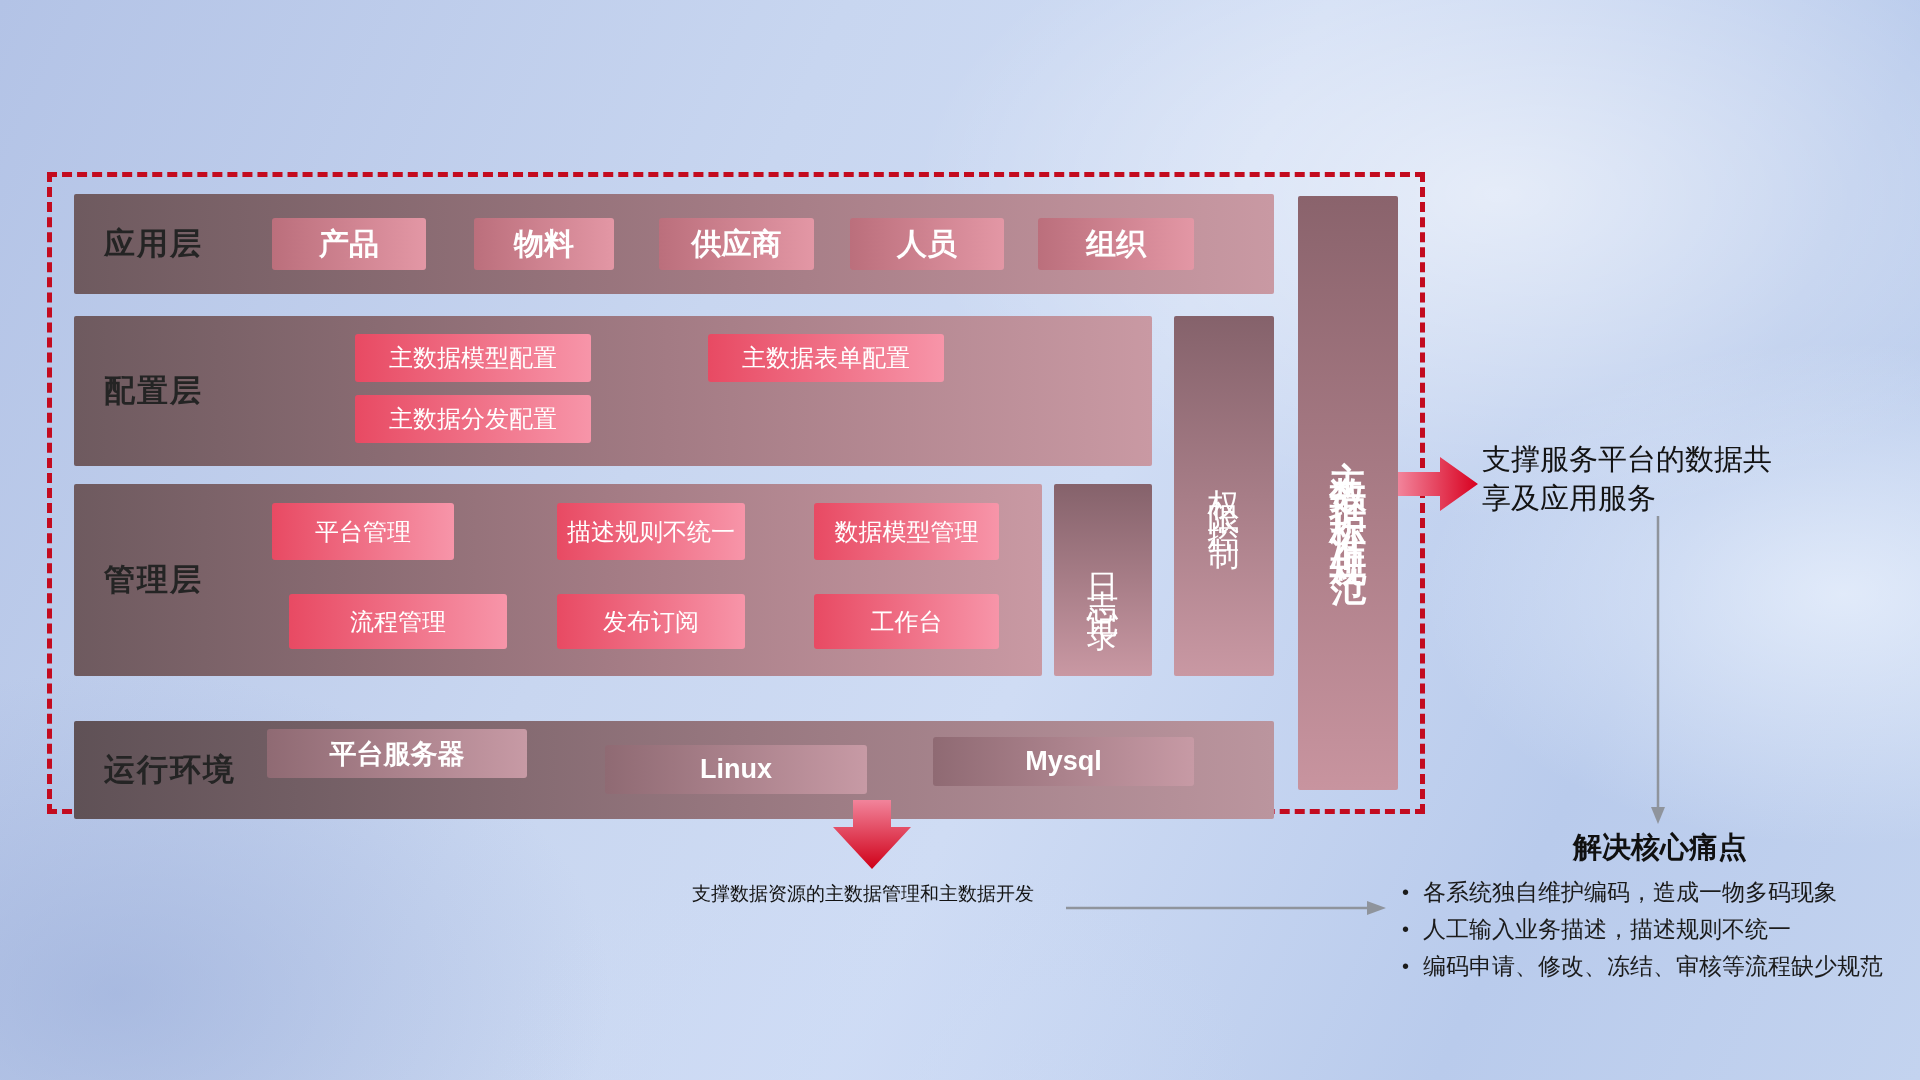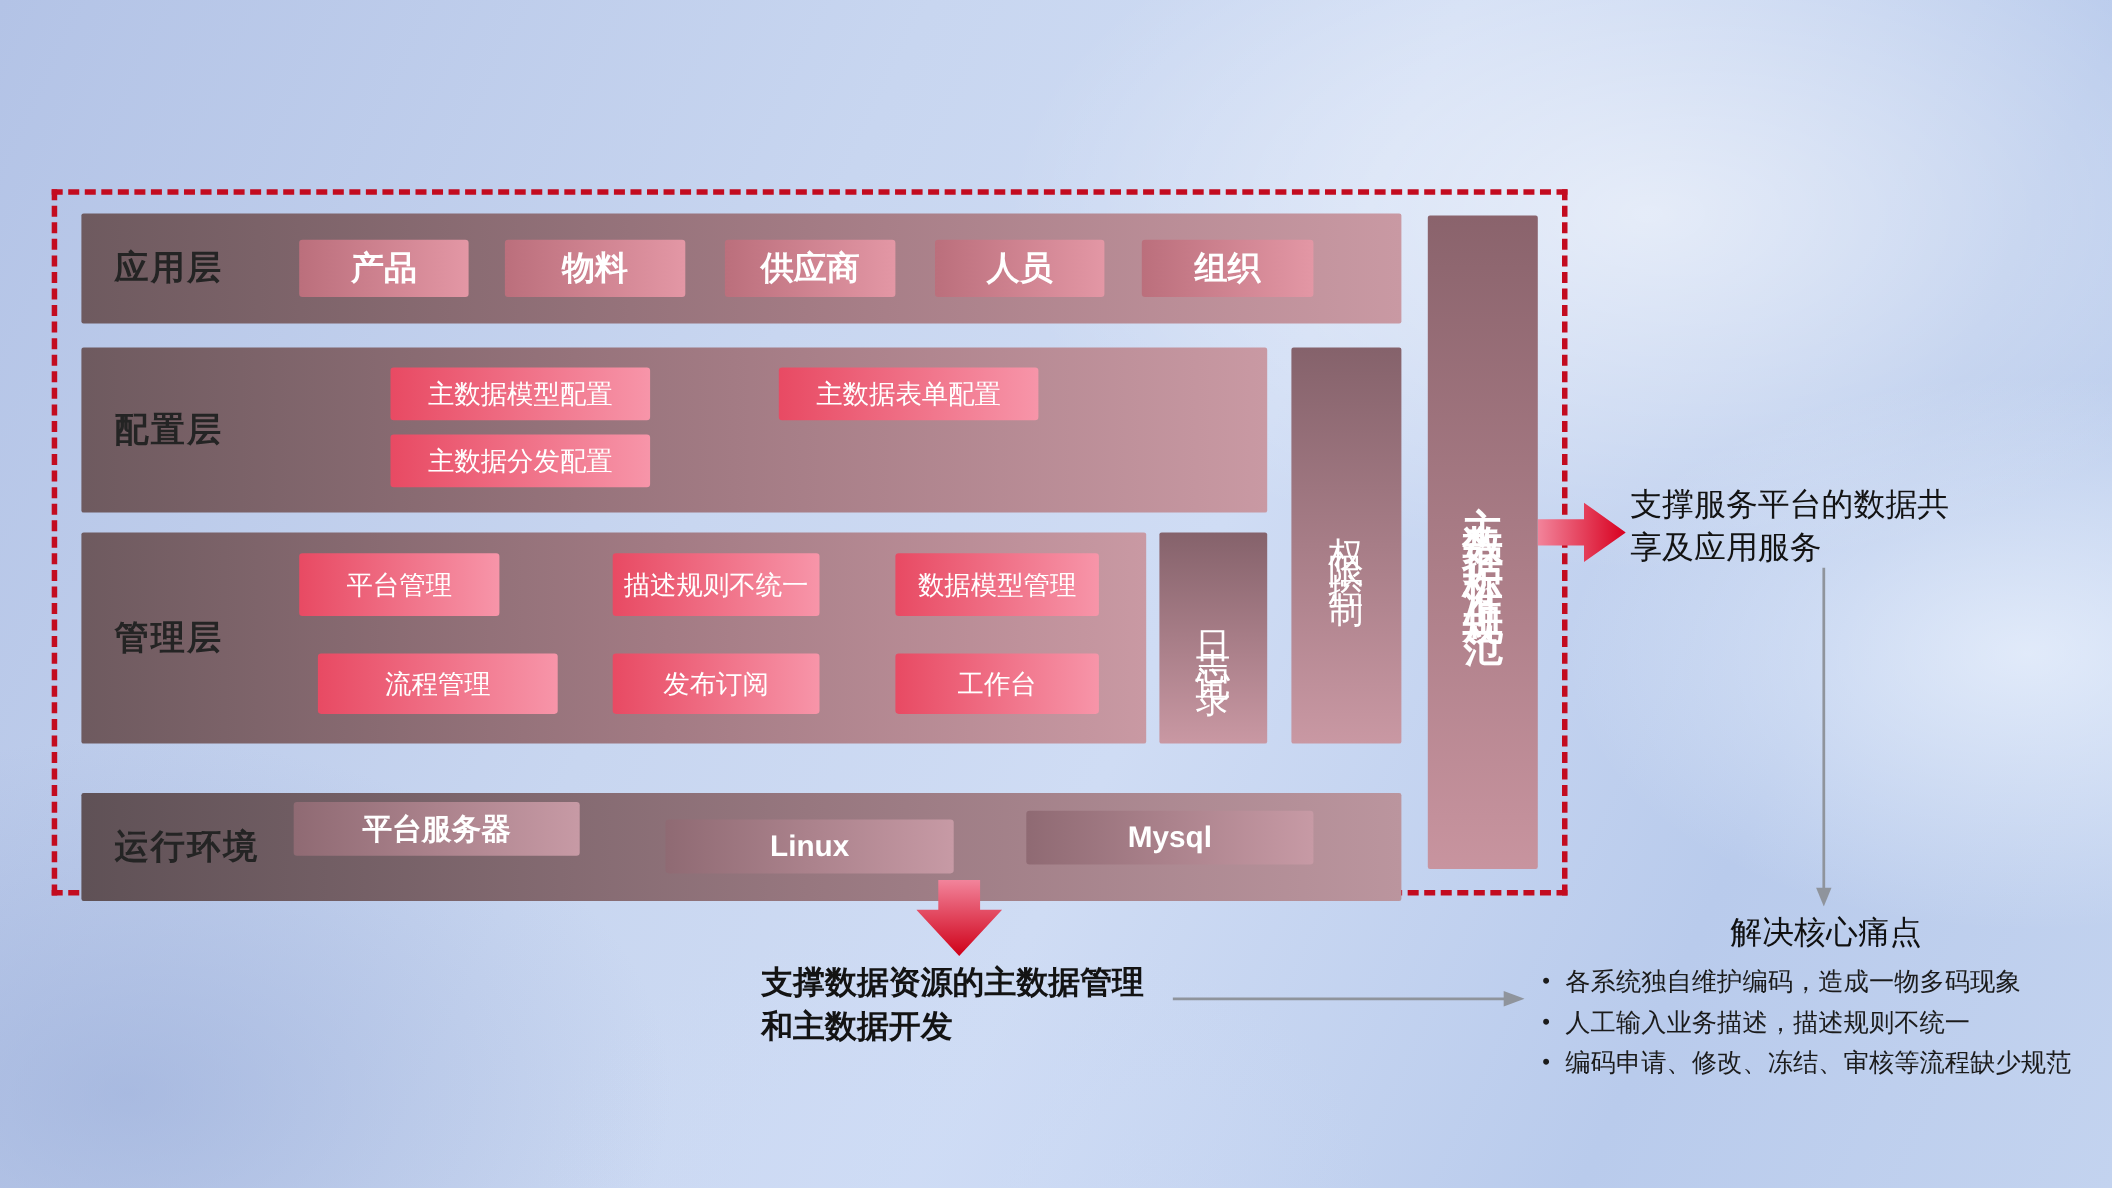--- a/index.html
+++ b/index.html
@@ -58,21 +58,21 @@
   
   .chip{
     position:absolute;display:flex;align-items:center;justify-content:center;
     color:#ffffff;border-radius:3px;white-space:nowrap;
   }
   .app-chip{background:linear-gradient(90deg,#bb6f7c 0%,#e397a5 100%);font-size:30px;font-weight:600;}
   .hot-chip{background:linear-gradient(90deg,#e84a63 0%,#f795a9 100%);font-size:24px;font-weight:500;}
   .run-chip{background:linear-gradient(90deg,#8f6a73 0%,#c79aa5 100%);font-size:27px;font-weight:600;}
 
   .c-a0{left:198px;top:24px;width:154px;height:52px}
-  .c-a1{left:385px;top:24px;width:164px;height:52px}
+  .c-a1{left:400px;top:24px;width:140px;height:52px}
   .c-a2{left:585px;top:24px;width:155px;height:52px}
   .c-a3{left:776px;top:24px;width:154px;height:52px}
   .c-a4{left:964px;top:24px;width:156px;height:52px}
 
   .c-c0{left:281px;top:18px;width:236px;height:48px}
   .c-c1{left:634px;top:18px;width:236px;height:48px}
   .c-c2{left:281px;top:79px;width:236px;height:48px}
   .c-c3{left:634px;top:79px;width:236px;height:48px}
 
   .c-m0{left:198px;top:19px;width:182px;height:57px}
@@ -91,25 +91,25 @@
   .arrow-down{left:833px;top:800px;width:78px;height:69px;}
   .v-arrow{left:1648px;top:516px;width:20px;height:308px;}
   .h-arrow{left:1066px;top:898px;width:320px;height:20px;}
 
   .right-text{
     left:1482px;top:440px;width:312px;
     font-size:29px;line-height:39px;font-weight:500;color:#131313;
   }
   .bottom-text{
     left:692px;top:874px;width:354px;
-    font-size:29px;line-height:40px;font-weight:700;color:#131313;
+    font-size:19px;line-height:40px;font-weight:400;color:#131313;
   }
   .pain-title{
     left:1540px;top:828px;width:240px;text-align:center;
-    font-size:29px;font-weight:400;color:#101010;white-space:nowrap;
+    font-size:29px;font-weight:700;color:#101010;white-space:nowrap;
   }
   .pain-list{left:1402px;top:874px;}
   .pain-item{
     display:flex;align-items:flex-start;gap:14px;
     font-size:23px;line-height:37px;color:#1b1b1b;white-space:nowrap;
   }
   .pain-bullet{font-size:20px;line-height:37px;color:#1b1b1b;}
 </style>
 </head>
 <body>

